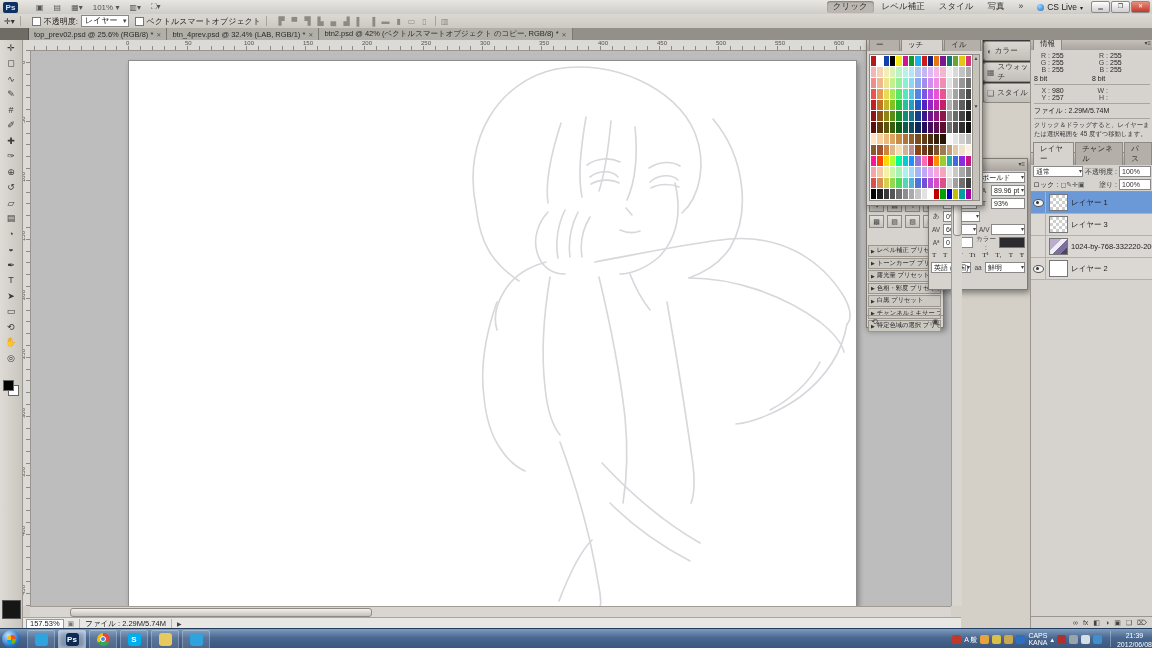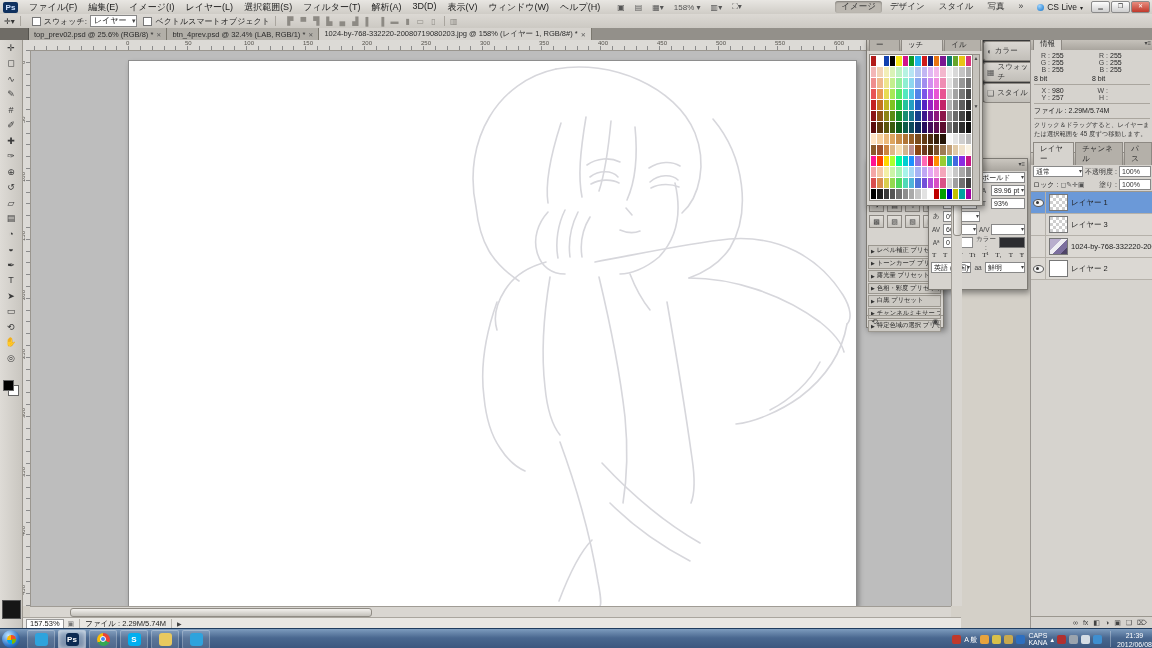--- a/index.html
+++ b/index.html
@@ -157,65 +157,52 @@
   #tray{margin-left:auto;display:flex;align-items:center;gap:3px;margin-right:4px;color:#fff;}
   .tric{width:9px;height:9px;border-radius:2px;display:inline-block;}
   .trtxt{font-size:7px;white-space:pre;line-height:1;}
   #clock{font-size:7px;color:#fff;text-align:center;line-height:1.3;margin-left:4px;border-left:1px solid rgba(255,255,255,.3);padding-left:6px;height:16px;}
 </style>
 </head>
 <body>
 
 <div id="appbar" class="abs">
   <span class="pslogo">Ps</span>
-  <nav id="menu-bar">
-      <span class="menu">ファイル(F)</span>
-      <span class="menu">編集(E)</span>
-      <span class="menu">イメージ(I)</span>
-      <span class="menu">レイヤー(L)</span>
-      <span class="menu">選択範囲(S)</span>
-      <span class="menu">フィルター(T)</span>
-      <span class="menu">解析(A)</span>
-      <span class="menu">3D(D)</span>
-      <span class="menu">表示(V)</span>
-      <span class="menu">ウィンドウ(W)</span>
-      <span class="menu">ヘルプ(H)</span>
-    </nav>
   <div id="appbar-icons">
     <span class="abico">▣</span>
     <span class="abico">▤</span>
     <span class="abico">▦▾</span>
-    <span class="abico"><span>158%</span> ▾</span>
+    <span class="abico"><span>101%</span> ▾</span>
     <span class="abico">▥▾</span>
     <span class="abico">⛶▾</span>
   </div>
   <div id="workspace-switcher">
-      <span class="ws on">イメージ</span>
-      <span class="ws">デザイン</span>
+      <span class="ws on">クリック</span>
+      <span class="ws">レベル補正</span>
       <span class="ws">スタイル</span>
       <span class="ws">写真</span>
       <span class="ws">»</span>
     </div>
   <div id="cslive">
     <span class="bluedot"></span>
     <span>CS Live</span>
     <span style="font-size:6px;">▾</span>
   </div>
   <div id="winbtns">
     <span class="wbtn">▁</span>
     <span class="wbtn">❐</span>
     <span class="wbtn close">✕</span>
   </div>
 </div>
 
 <div id="optionsbar" class="abs">
   <span style="margin-left:4px;color:#333;">✛▾</span>
   <span class="osep"></span>
   <span class="chk"></span>
-  <span>スウォッチ:</span>
+  <span>不透明度:</span>
   <span class="oselect">レイヤー</span>
   <span class="chk"></span>
   <span>ベクトルスマートオブジェクト</span>
   <span class="osep"></span>
   <span id="align-group">
       <span class="alico">▛</span>
       <span class="alico">▀</span>
       <span class="alico">▜</span>
       <span class="alico">▙</span>
       <span class="alico">▄</span>
@@ -235,22 +222,22 @@
   <div class="grip"></div>
   <div id="tab-strip">
       <div class="dtab">
         <span class="dtt">top_prev02.psd @ 25.6% (RGB/8) *</span>
         <span class="dtx">✕</span>
       </div>
       <div class="dtab">
         <span class="dtt">btn_4prev.psd @ 32.4% (LAB, RGB/1) *</span>
         <span class="dtx">✕</span>
       </div>
-      <div class="dtab on">
-        <span class="dtt">1024-by-768-332220-20080719080203.jpg @ 158% (レイヤー 1, RGB/8#) *</span>
+      <div class="dtab">
+        <span class="dtt">btn2.psd @ 42% (ベクトルスマートオブジェクト のコピー, RGB/8) *</span>
         <span class="dtx">✕</span>
       </div>
     </div>
 </div>
 
 <div id="toolbar" class="abs">
   <div id="tool-column">
       <div class="tool">
         <span class="tglyph">✛</span>
       </div>

